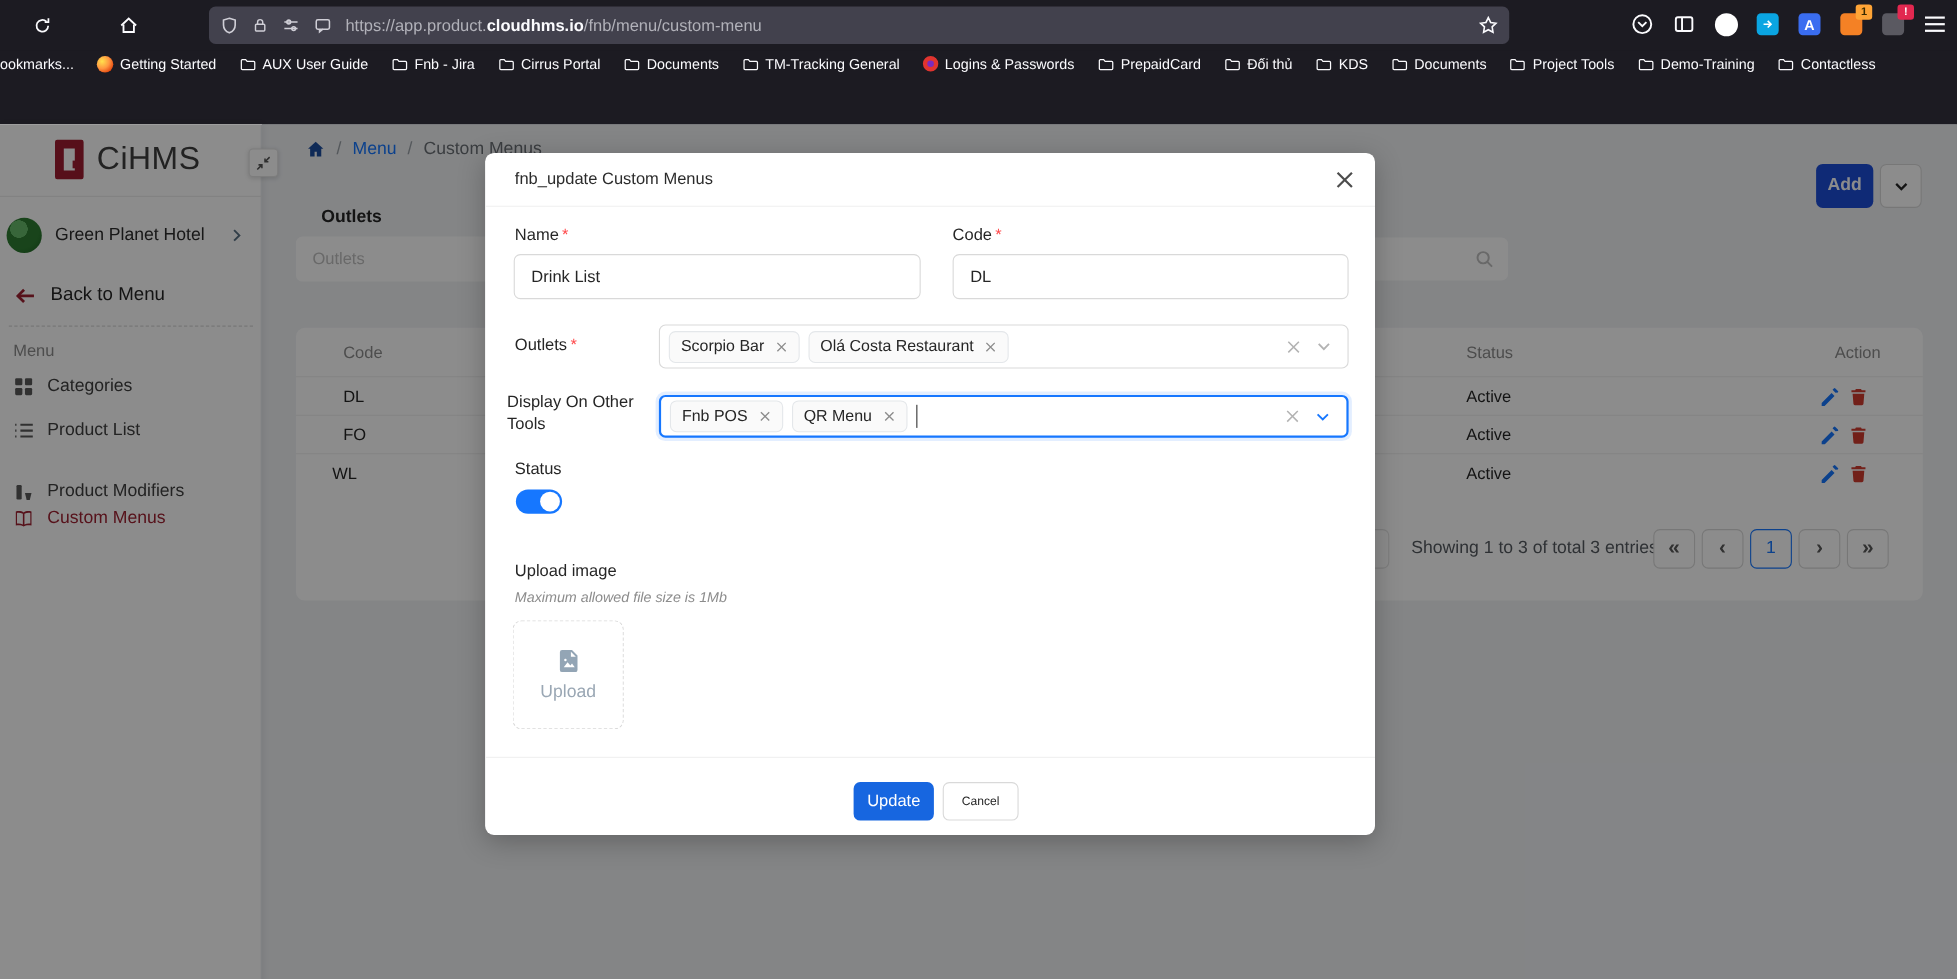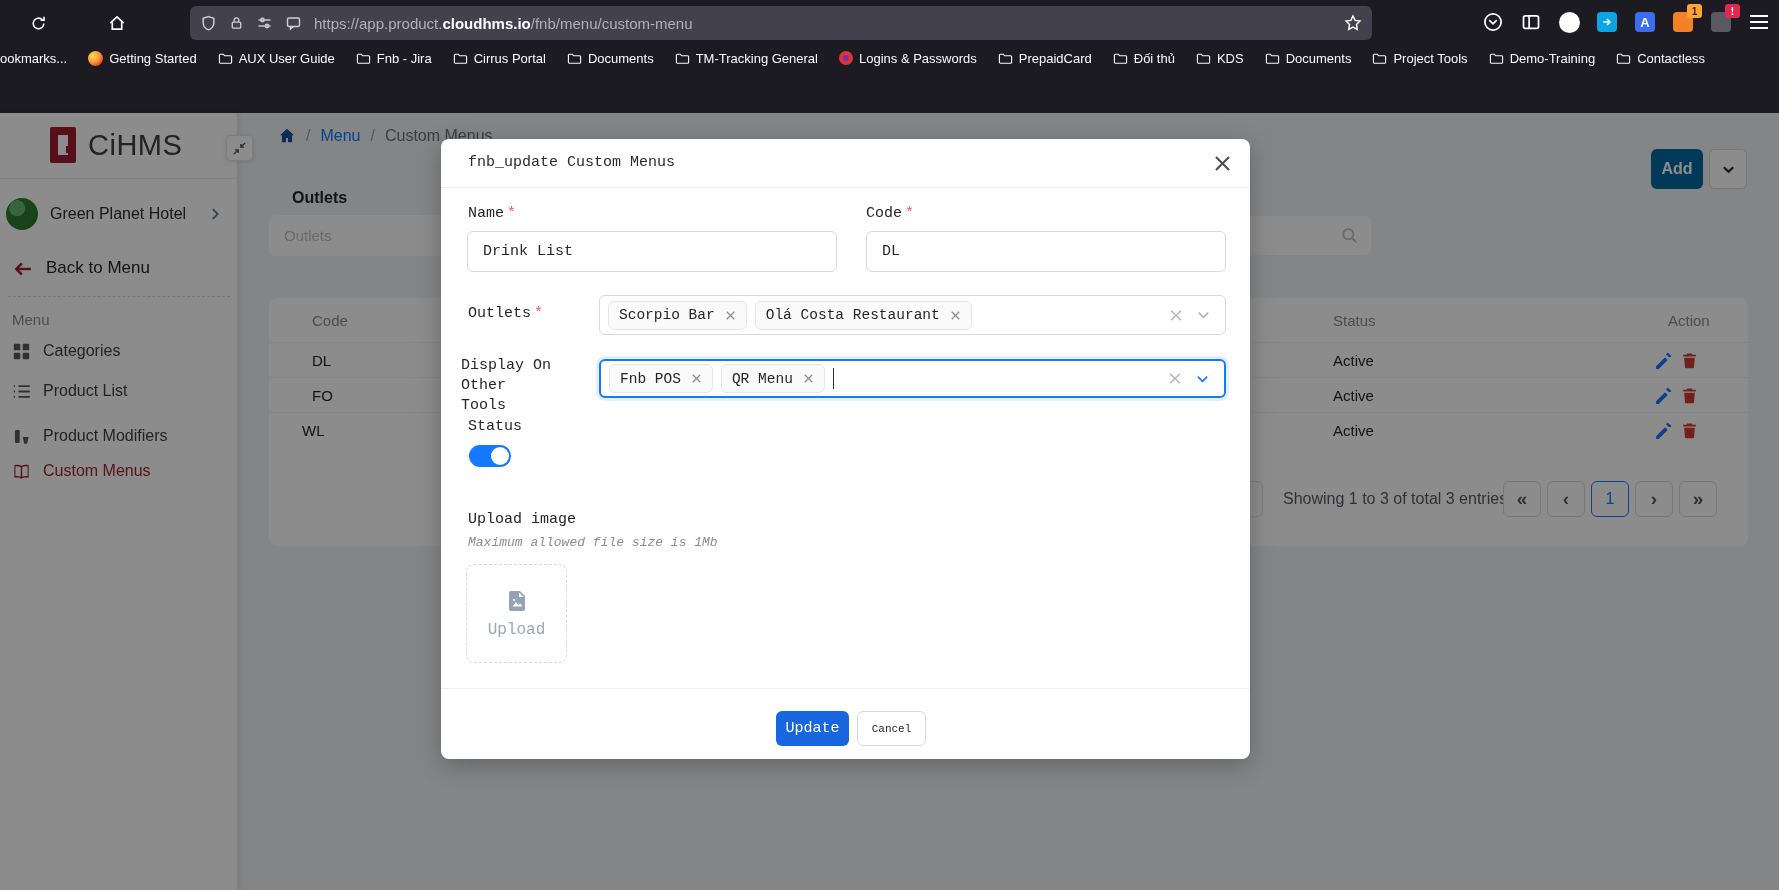--- a/index.html
+++ b/index.html
@@ -64,21 +64,21 @@
   .side-item .s-icon { margin-left:12px; width:19px; height:19px; color:#595959; }
   .side-item .s-label { margin-left:12px; font-size:16px; }
   .side-item.active { color:#9e2232; }
   .side-item.active .s-icon { color:#9e2232; }
 
   .main { position:absolute; left:238px; top:0; width:1541px; height:820px; }
   .breadcrumb { position:absolute; left:40px; top:14px; display:flex; align-items:center; gap:10px; font-size:16px; }
   .bc-sep { color:#9aa0a6; }
   .bc-menu { color:#1677ff; }
   .bc-current { color:#6b7075; }
-  .add-btn { position:absolute; left:1413px; top:36px; width:52px; height:40px; background:#0369a1; border-radius:6px;
+  .add-btn { position:absolute; left:1413px; top:36px; width:52px; height:40px; background:#1d4ed8; border-radius:6px;
              color:#fff; font-size:16px; font-weight:600; display:flex; align-items:center; justify-content:center; }
   .add-dd { position:absolute; left:1471px; top:36px; width:38px; height:40px; background:#fff; border:1px solid #d9d9d9;
             border-radius:6px; display:flex; align-items:center; justify-content:center; color:#262626; }
   .sec-title { position:absolute; left:54px; top:76px; font-size:16px; font-weight:600; color:#262626; }
   .filter-select { position:absolute; left:31px; top:102px; width:430px; height:41px; background:#fff; border-radius:6px;
                    display:flex; align-items:center; padding-left:15px; color:#bfbfbf; font-size:15px; }
   .search-box { position:absolute; left:912px; top:103px; width:221px; height:39px; background:#fff; border-radius:6px; }
   .search-box svg { position:absolute; right:12px; top:10px; }
 
   .card { position:absolute; left:31px; top:185px; width:1479px; height:248px; background:#fff; border-radius:8px; }
@@ -89,21 +89,21 @@
   .act { position:absolute; top:9px; width:17px; height:17px; }
   .pg-info { position:absolute; left:1014px; top:192px; font-size:16px; color:#555a60; }
   .pg-btn { position:absolute; top:183px; width:38px; height:36px; background:#fff; border:1px solid #d9d9d9; border-radius:6px;
             display:flex; align-items:center; justify-content:center; font-size:19px; font-weight:700; color:#595959; }
   .pg-btn.cur { border-color:#1677ff; color:#1677ff; font-weight:400; font-size:16px; }
   .size-frag { position:absolute; left:966px; top:183px; width:28px; height:36px; background:#fff; border:1px solid #e4e4e4; border-radius:6px; }
 
   
   .overlay { position:absolute; left:0; top:0; width:1779px; height:820px; background:rgba(0,0,0,.45); z-index:40; }
   .modal { position:absolute; left:441px; top:26px; width:809px; height:620px; background:#fff; border-radius:8px; z-index:60;
-           box-shadow:0 6px 24px rgba(0,0,0,.25);font-family:Liberation Mono, monospace; }
+           box-shadow:0 6px 24px rgba(0,0,0,.25); }
   .m-header { position:absolute; left:0; top:0; width:809px; height:49px; border-bottom:1px solid #f0f0f0; }
   .m-title { position:absolute; left:27px; top:15px; font-size:15px; color:#2b2b2b; }
   .m-close { position:absolute; right:17px; top:13px; width:22px; height:22px; display:flex; align-items:center; justify-content:center; color:#4d4d4d; }
   .f-label { position:absolute; font-size:15px; color:#262626; }
   .req { color:#ff4d4f; margin-left:3px; }
   .inp { position:absolute; height:41px; background:#fff; border:1px solid #d9d9d9; border-radius:6px;
          display:flex; align-items:center; padding-left:15px; font-size:15px; color:#262626; }
   .msel { position:absolute; background:#fff; border:1px solid #d9d9d9; border-radius:6px; display:flex; align-items:center;
           gap:8px; padding-left:8px; }
   .msel.focus { border:2px solid #1677ff; box-shadow:0 0 0 3px rgba(22,119,255,.12); }
@@ -329,21 +329,21 @@
           </svg>
         <span class="s-label">Categories</span>
       </div>
       <div class="side-item" style="top:258px">
         <svg class="s-icon" viewBox="0 0 16 16" fill="none" stroke="currentColor" stroke-width="1.6">
             <path d="M5.5 3.5H15M5.5 8H15M5.5 12.5H15"></path>
             <path d="M1.5 3.5h1M1.5 8h1M1.5 12.5h1"></path>
           </svg>
         <span class="s-label">Product List</span>
       </div>
-      <div class="side-item" style="top:303px">
+      <div class="side-item" style="top:314px">
         <svg class="s-icon" viewBox="0 0 16 16">
             <g fill="currentColor">
               <rect x="2.5" y="2.5" width="4" height="11" rx="1"></rect>
               <path d="M9 8.5 10.3 14h2.4L14 8.5z"></path>
             </g>
           </svg>
         <span class="s-label">Product Modifiers</span>
       </div>
       <div class="side-item active" style="top:338px">
         <svg class="s-icon" viewBox="0 0 16 16">

